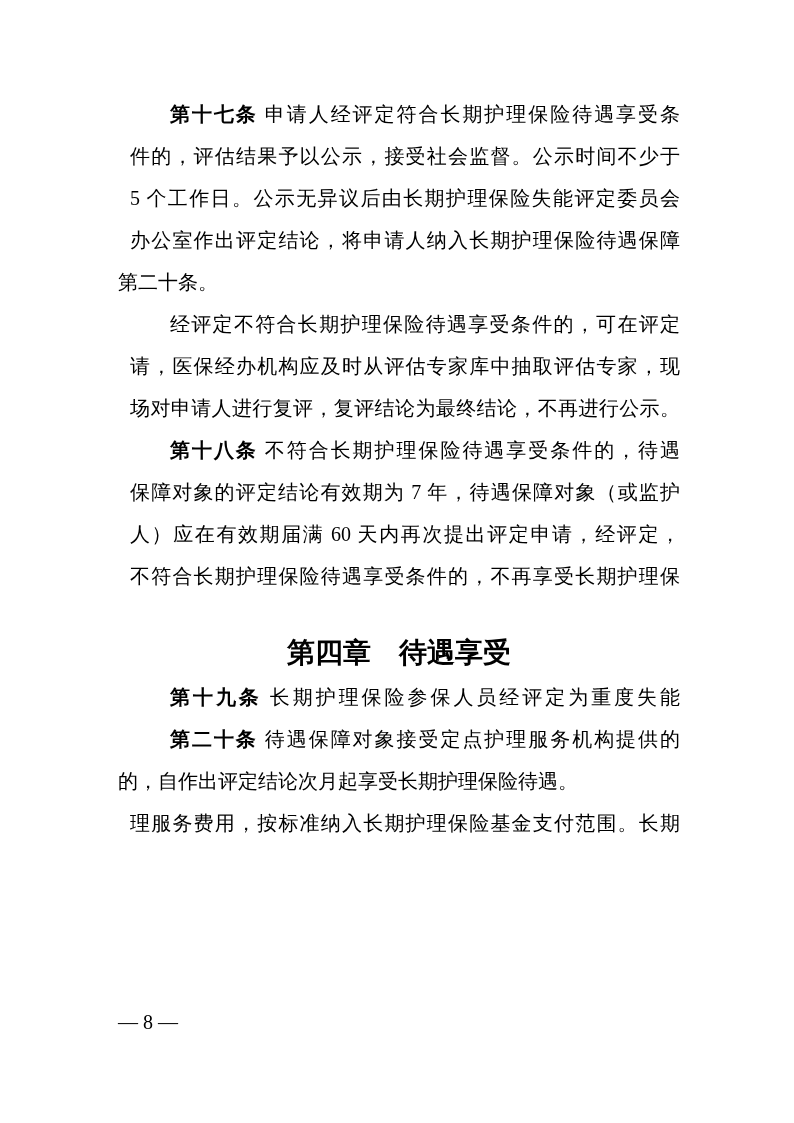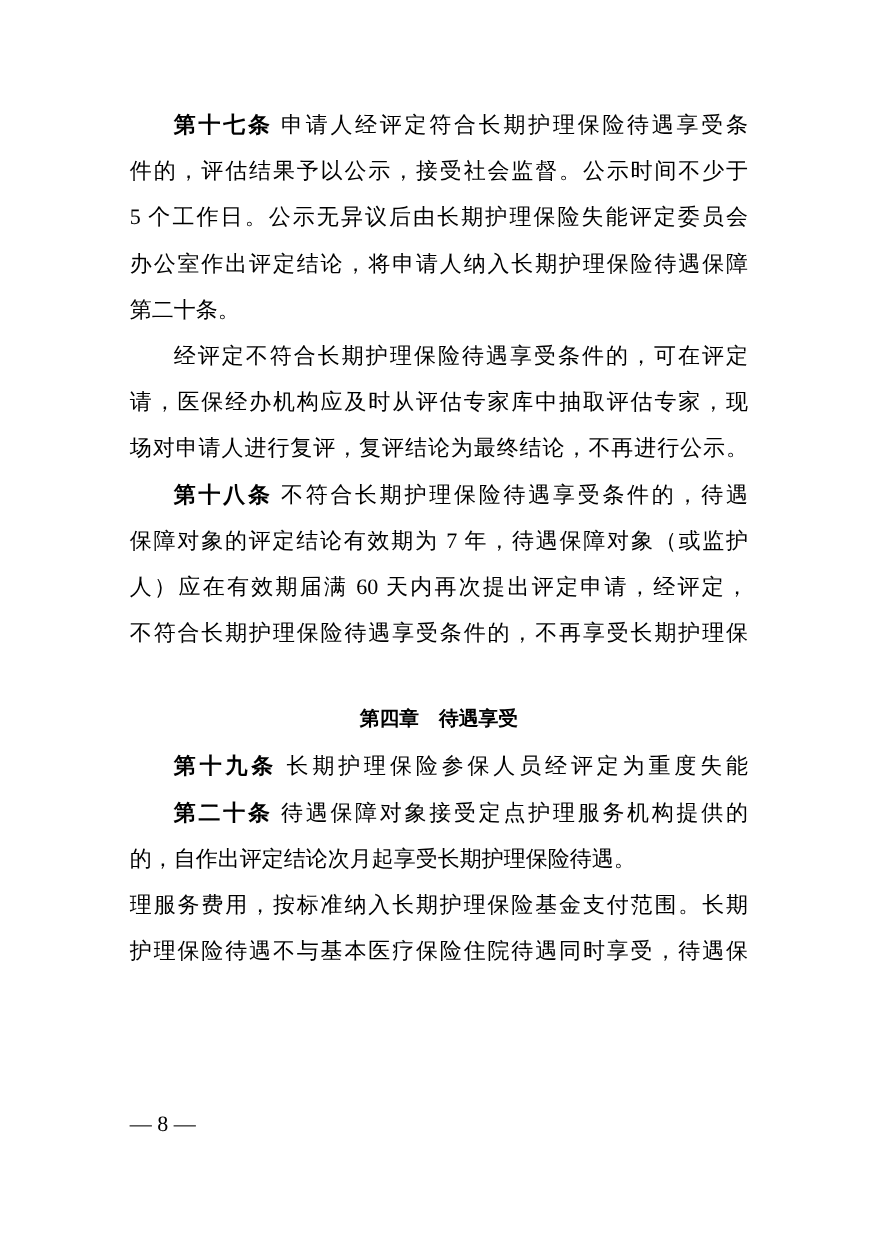--- a/index.html
+++ b/index.html
@@ -17,31 +17,31 @@
     width:562px;
     font-size:20px;
   }
   .line{
     line-height:42px;
     height:42px;
     text-align:justify;
     text-align-last:left;
     white-space:nowrap;
   }
-  .fill{ text-align-last:justify; }
+  .fill{ text-align-last:justify;margin-left:12px; }
   .ind{ text-indent:2em; }
   .b{ font-weight:bold; }
   .chapter{
     margin-top:35px;
     line-height:42px;
     height:42px;
     text-align:center;
     text-align-last:center;
     font-weight:bold;
-    font-size:18px;
+    font-size:28px;
   }
   .block-b{ margin-top:2px; }
   .footer{
     position:absolute;
     left:118px;top:1007px;
     font-size:20px;
     line-height:30px;
   }
 </style>
 </head>
@@ -68,20 +68,19 @@
 
     <div class="chapter">第四章　待遇享受</div>
 
     <div class="block-b">
 
       <div class="line fill ind"><span class="b">第十九条</span><span> 长期护理保险参保人员经评定为重度失能</span></div>
       <div class="line fill ind"><span class="b">第二十条</span><span> 待遇保障对象接受定点护理服务机构提供的</span></div>
 
       <div class="line"><span>的，自作出评定结论次月起享受长期护理保险待遇。</span></div>
       <div class="line fill"><span>理服务费用，按标准纳入长期护理保险基金支付范围。长期</span></div>
-      <div class="line fill"><span>护理保险待遇不与基本医疗保险住院待遇同时享受，待遇保</span></div>
     </div>
 
   </div>
 
   <div class="footer">— 8 —</div>
 
 </div>
 
 </body></html>

